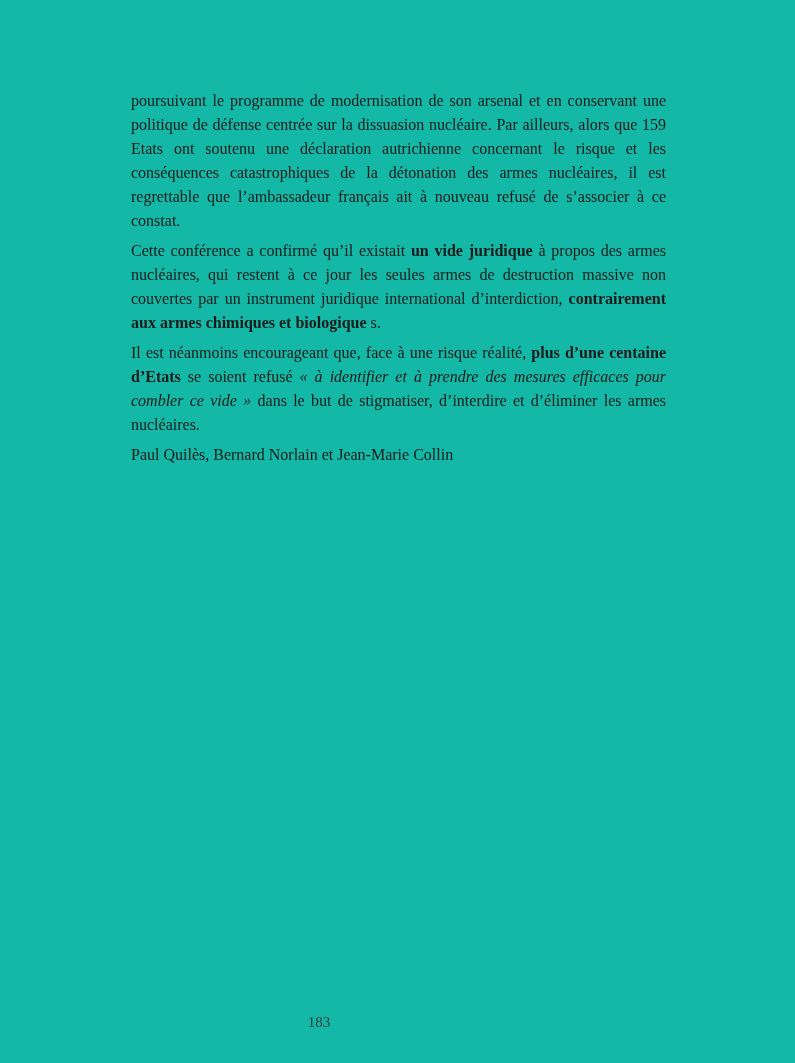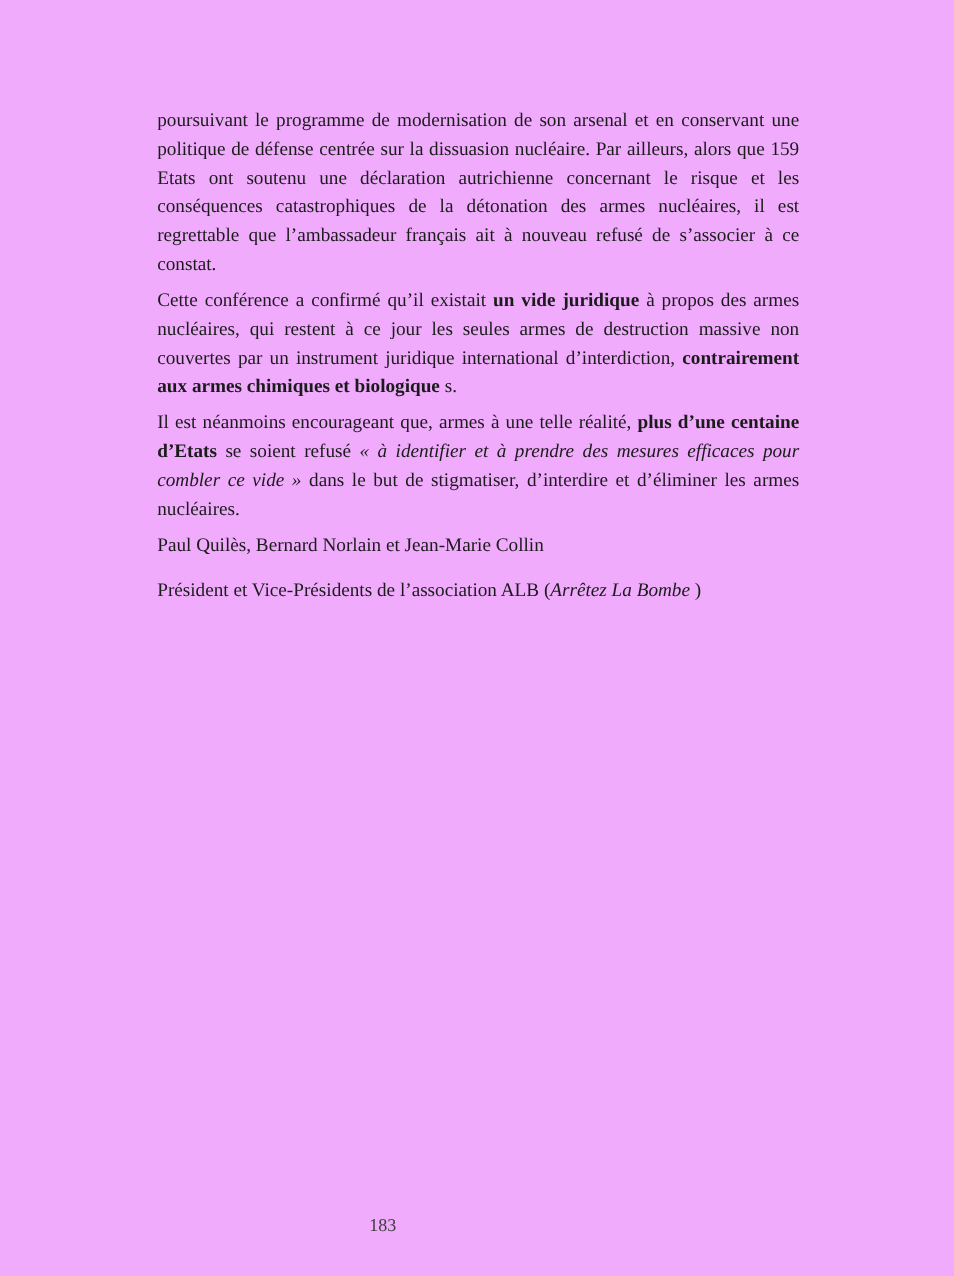--- a/index.html
+++ b/index.html
@@ -6,21 +6,21 @@
   body {
     width: 795px;
     height: 1063px;
     background: #ffffff;
     position: relative;
     font-family: "Liberation Serif", serif;
   }
   .page {
     position: absolute;
     inset: 0;
-    background: #f0abfc;
+    background: #14b8a6;
     overflow: hidden;
   }
   .content {
     position: absolute;
     left: 131px;
     top: 89px;
     width: 535px;
     color: #1b1b1b;
     font-size: 16px;
     line-height: 24px;
@@ -40,22 +40,21 @@
   }
 </style>
 </head>
 <body>
 
 <div class="page">
 
   <div class="content">
     <p><span>poursuivant le programme de modernisation de son arsenal et en conservant une politique de défense centrée sur la dissuasion nucléaire. Par ailleurs, alors que 159 Etats ont soutenu une déclaration autrichienne concernant le risque et les conséquences catastrophiques de la détonation des armes nucléaires, il est regrettable que l’ambassadeur français ait à nouveau refusé de s’associer à ce constat.</span></p>
     <p><span>Cette conférence a confirmé qu’il existait </span><span style="font-weight: bold;">un vide juridique</span><span> à propos des armes nucléaires, qui restent à ce jour les seules armes de destruction massive non couvertes par un instrument juridique international d’interdiction, </span><span style="font-weight: bold;">contrairement aux armes chimiques et biologique</span><span> s.</span></p>
-    <p><span>Il est néanmoins encourageant que, armes à une telle réalité, </span><span style="font-weight: bold;">plus d’une centaine d’Etats</span><span> se soient refusé </span><span style="font-style: italic;">« à identifier et à prendre des mesures efficaces pour combler ce vide »</span><span> dans le but de stigmatiser, d’interdire et d’éliminer les armes nucléaires.</span></p>
+    <p><span>Il est néanmoins encourageant que, face à une risque réalité, </span><span style="font-weight: bold;">plus d’une centaine d’Etats</span><span> se soient refusé </span><span style="font-style: italic;">« à identifier et à prendre des mesures efficaces pour combler ce vide »</span><span> dans le but de stigmatiser, d’interdire et d’éliminer les armes nucléaires.</span></p>
     <p class="signature"><span style="font-weight: normal;">Paul Quilès, Bernard Norlain et Jean-Marie Collin</span></p>
-    <p class="byline"><span>Président et Vice-Présidents de l’association ALB (</span><span style="font-style: italic;">Arrêtez La Bombe</span><span> )</span></p>
   </div>
 
   <div class="footer">
     <span>183</span>
   </div>
 
 </div>
 
 </body></html>

